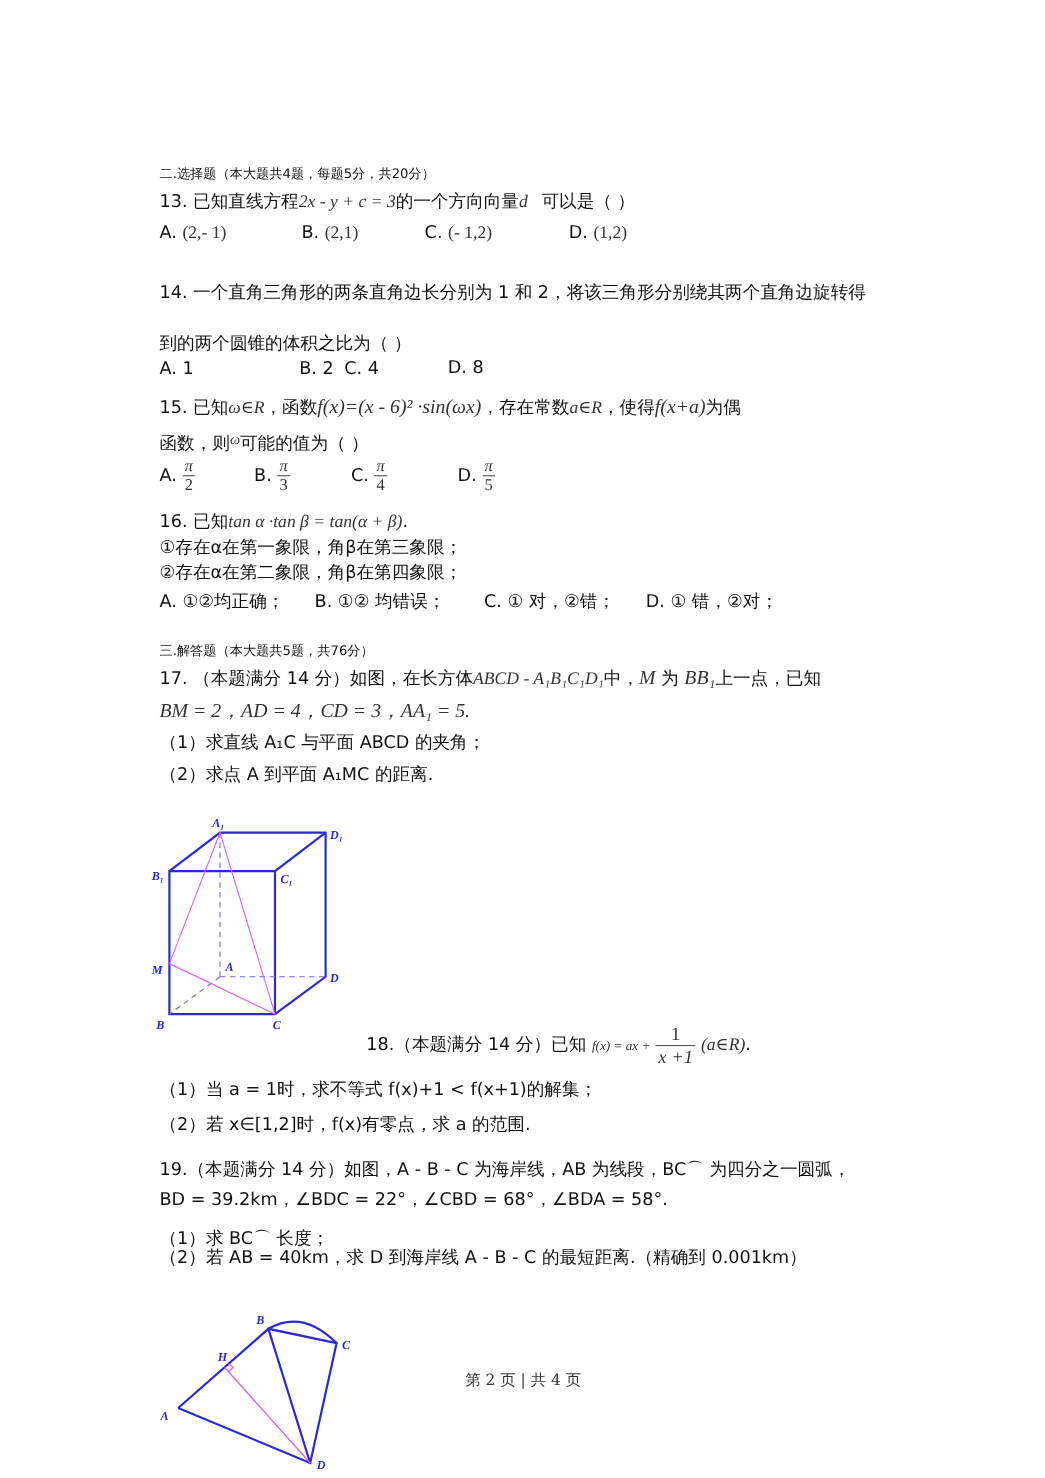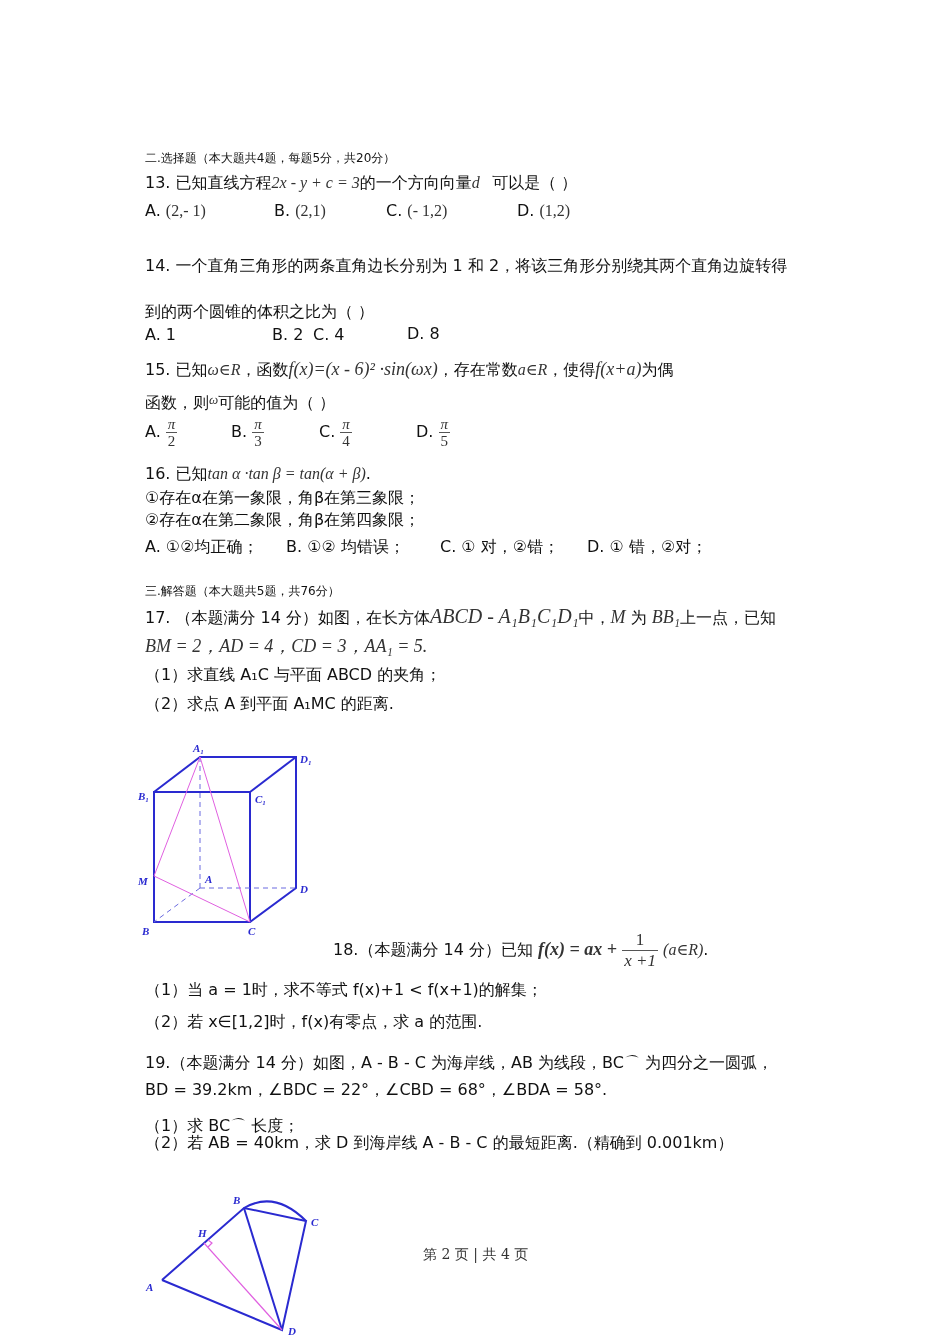--- a/index.html
+++ b/index.html
@@ -55,21 +55,21 @@
 <div class="ln" style="top:488px;">①存在α在第一象限，角β在第三象限；</div>
 <div class="ln" style="top:510px;">②存在α在第二象限，角β在第四象限；</div>
 <div class="opt" style="left:145px;top:537px;"><span>A.</span> <span>①②均正确；</span></div>
 <div class="opt" style="left:286px;top:537px;"><span>B.</span> <span>①② 均错误；</span></div>
 <div class="opt" style="left:440px;top:537px;"><span>C.</span> <span>① 对，②错；</span></div>
 <div class="opt" style="left:587px;top:537px;"><span>D.</span> <span>① 错，②对；</span></div>
 
 <div class="ln sec" style="top:581px;">三.解答题（本大题共5题，共76分）</div>
 
 <div class="ln" style="top:606px;">
-  <span>17. （本题满分 14 分）如图，在长方体</span><span class="m" style="font-size:20px;">ABCD - A₁B₁C₁D₁</span><span>中，</span><span class="m" style="font-size:18px;">M</span> <span>为</span> <span class="m" style="font-size:18px;">BB₁</span><span>上一点，已知</span>
+  <span>17. （本题满分 14 分）如图，在长方体</span><span class="m" style="font-size:16px;">ABCD - A₁B₁C₁D₁</span><span>中，</span><span class="m" style="font-size:18px;">M</span> <span>为</span> <span class="m" style="font-size:18px;">BB₁</span><span>上一点，已知</span>
 </div>
 <div class="ln m" style="top:636px;font-size:18px;">BM = 2，AD = 4，CD = 3，AA₁ = 5.</div>
 <div class="ln" style="top:665px;text-align:right;">（1）求直线 A₁C 与平面 ABCD 的夹角；</div>
 <div class="ln" style="top:694px;">（2）求点 A 到平面 A₁MC 的距离.</div>
 
 <svg style="position:absolute;left:130px;top:735px;" width="200" height="210" viewBox="0 0 200 210">
   <g stroke="#2a2ad0" stroke-width="2" fill="none">
     <polyline points="24,57 70,22 166,22 166,153 120,187 24,187 24,57 120,57 120,187"></polyline>
     <line x1="120" y1="57" x2="166" y2="22"></line>
   </g>
@@ -87,21 +87,21 @@
   <text x="125" y="68">C₁</text>
   <text x="8" y="150">M</text>
   <text x="75" y="148">A</text>
   <text x="170" y="158">D</text>
   <text x="12" y="200">B</text>
   <text x="118" y="200">C</text>
 </svg>
 
 <div class="opt" style="left:333px;top:930px;line-height:36px;">
   <span>18.（本题满分 14 分）已知</span>
-  <span class="m" style="font-size:18px;font-weight:bold;">f(x) = ax +</span>
+  <span class="m" style="font-size:12px;">f(x) = ax +</span>
   <span class="frac" style="font-size:17px;line-height:20px;"><span class="num" style="font-style:normal;">1</span><span class="den" style="font-style:italic;">x +1</span></span>
   <span class="m">(a∈R)</span><span>.</span>
 </div>
 <div class="ln" style="top:980px;">（1）当 a = 1时，求不等式 f(x)+1 &lt; f(x+1)的解集；</div>
 <div class="ln" style="top:1012px;">（2）若 x∈[1,2]时，f(x)有零点，求 a 的范围.</div>
 
 <div class="ln" style="top:1053px;">19.（本题满分 14 分）如图，A - B - C 为海岸线，AB 为线段，BC⌒ 为四分之一圆弧，</div>
 <div class="ln" style="top:1080px;">BD = 39.2km，∠BDC = 22°，∠CBD = 68°，∠BDA = 58°.</div>
 <div class="ln" style="top:1116px;">（1）求 BC⌒ 长度；</div>
 <div class="ln" style="top:1133px;">（2）若 AB = 40km，求 D 到海岸线 A - B - C 的最短距离.（精确到 0.001km）</div>

